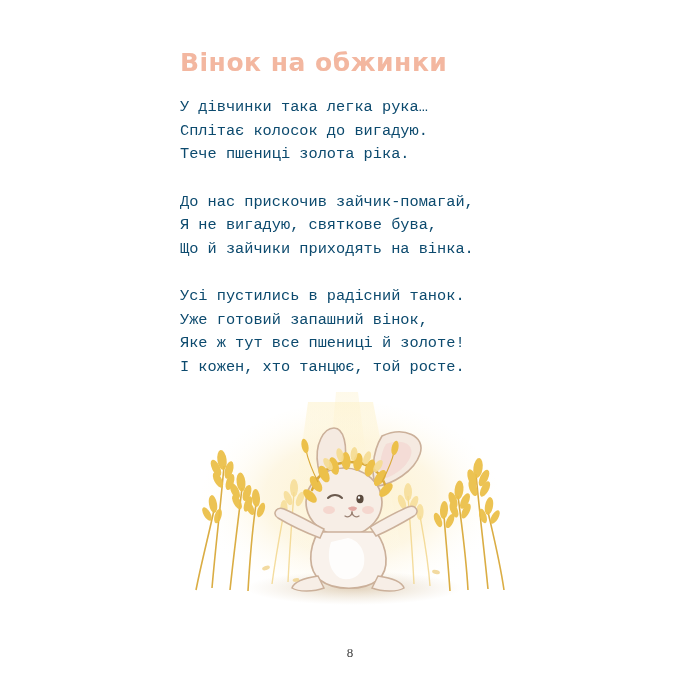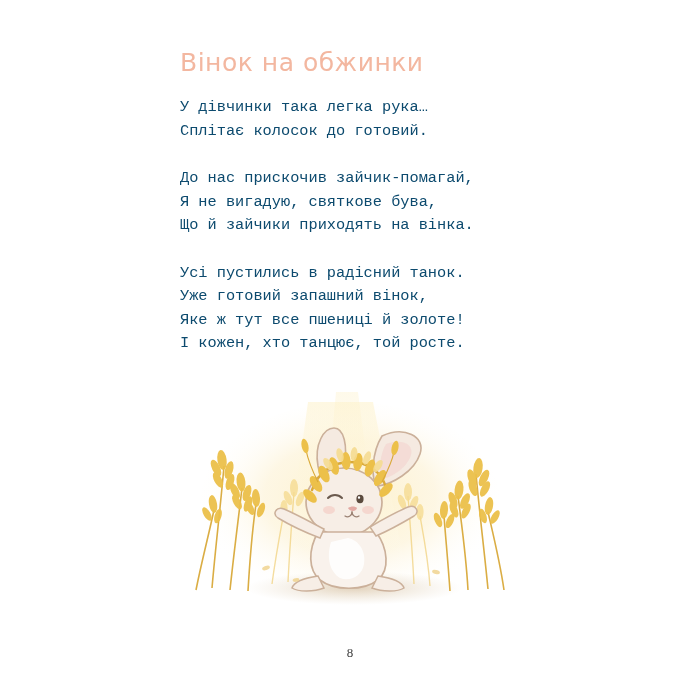--- a/index.html
+++ b/index.html
@@ -19,21 +19,21 @@
     width: 700px;
     height: 700px;
     background: #ffffff;
     box-sizing: border-box;
   }
   .poem-title {
     position: absolute;
     left: 180px;
     top: 48px;
     font-family: "DejaVu Sans", sans-serif;
-    font-weight: normal;
+    font-weight: bold;
     font-size: 25px;
     letter-spacing: 0.5px;
     color: #f3b7a0;
     white-space: nowrap;
   }
   .poem-body {
     position: absolute;
     left: 180px;
     top: 96px;
     width: 400px;
@@ -73,21 +73,22 @@
 <body>
 
 <div class="page">
 
   <div class="poem-title">Вінок на обжинки</div>
 
   <div class="poem-body">
 
     <div class="stanza">
       <div class="line">У дівчинки така легка рука…</div>
-      <div class="line">Сплітає колосок до готовий.</div>
+      <div class="line">Сплітає колосок до вигадую.</div>
+      <div class="line">Тече пшениці золота ріка.</div>
     </div>
 
     <div class="stanza">
       <div class="line">До нас прискочив зайчик-помагай,</div>
       <div class="line">Я не вигадую, святкове бува,</div>
       <div class="line">Що й зайчики приходять на вінка.</div>
     </div>
 
     <div class="stanza">
       <div class="line">Усі пустились в радісний танок.</div>

